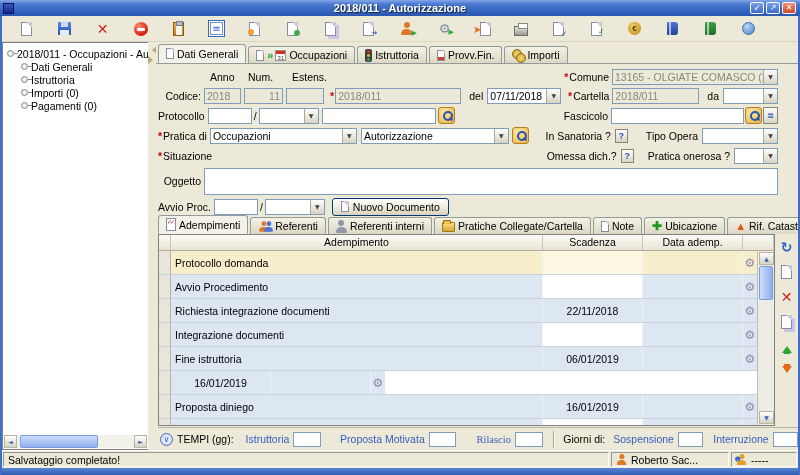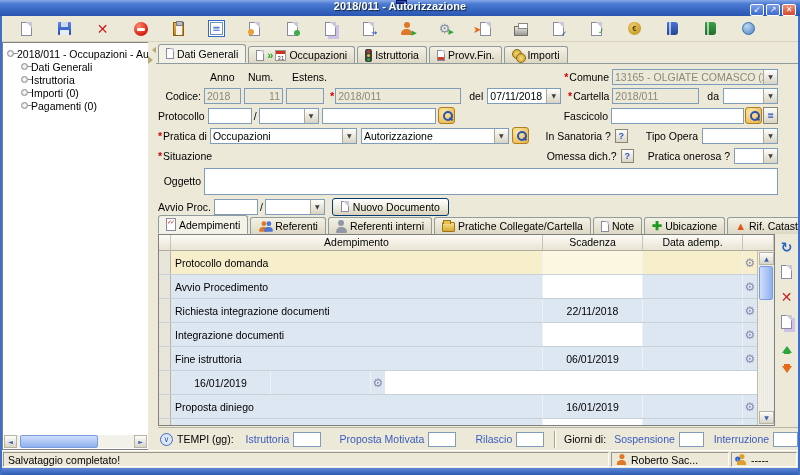--- a/index.html
+++ b/index.html
@@ -5,21 +5,21 @@
   * { box-sizing: border-box; margin:0; padding:0; }
   html,body { width:800px; height:475px; overflow:hidden; }
   body { font-family:"Liberation Sans",sans-serif; font-size:11px; background:#ece9d8; position:relative; color:#000; }
   #win { position:absolute; inset:0; }
   .edge { position:absolute; top:0; bottom:0; width:2px; background:#3f6fc8; z-index:50; }
   .edge.l{left:0} .edge.r{right:0}
 
   
   #titlebar { position:absolute; left:0; top:0; right:0; height:16px;
     background:linear-gradient(#86a7e6 0%,#4b7ad2 25%,#3463bf 70%,#2b56ae 100%);
-    display:flex; align-items:center; z-index:60;flex-direction:column; }
+    display:flex; align-items:center; z-index:60; }
   #appicon { width:11px; height:11px; margin-left:3px; background:linear-gradient(#3a58c0,#16258a); border:1px solid #0a1560; }
   #titletext { position:absolute; left:0; right:0; text-align:center; color:#fff; font-weight:bold; font-size:11px; text-shadow:1px 1px 1px #123; }
   #winbtns { margin-left:auto; display:flex; gap:2px; margin-right:4px; z-index:2; }
   .wbtn { width:14px; height:12px; border:1px solid #fff; border-radius:2px; color:#fff; font-size:8px; line-height:10px; text-align:center;
     background:linear-gradient(#7da0e8,#3b6ad0); }
   .wbtn.close { background:linear-gradient(#f09078,#d24a2a); }
 
   
   #toolbar { position:absolute; left:2px; right:2px; top:16px; height:26px; background:#ece9d8;
     border-bottom:1px solid #d8d4c0; display:flex; align-items:center; gap:21px; padding-left:16px; }
@@ -553,21 +553,21 @@
         </span>
     </div>
 
     <div id="tempibar">
       <span class="circlev glyph">∨</span>
       <span class="lbl">TEMPI (gg):</span>
       <span class="lbl tempilbl" style="margin-left:8px;">Istruttoria</span>
       <span class="tempifld"></span>
       <span class="lbl tempilbl" style="margin-left:15px;">Proposta Motivata</span>
       <span class="tempifld"></span>
-      <span class="lbl tempilbl" style="margin-left:16px;">Rilascio</span>
+      <span class="lbl tempilbl" style="margin-left:16px;font-family:Liberation Serif, serif;">Rilascio</span>
       <span class="tempifld"></span>
       <span class="vsep"></span>
       <span class="lbl">Giorni di:</span>
       <span class="lbl tempilbl" style="margin-left:4px;">Sospensione</span>
       <span class="tempifld" style="width:40px;"></span>
       <span class="lbl tempilbl" style="margin-left:6px;">Interruzione</span>
       <span class="tempifld" style="width:40px;"></span>
     </div>
   </div>
 

